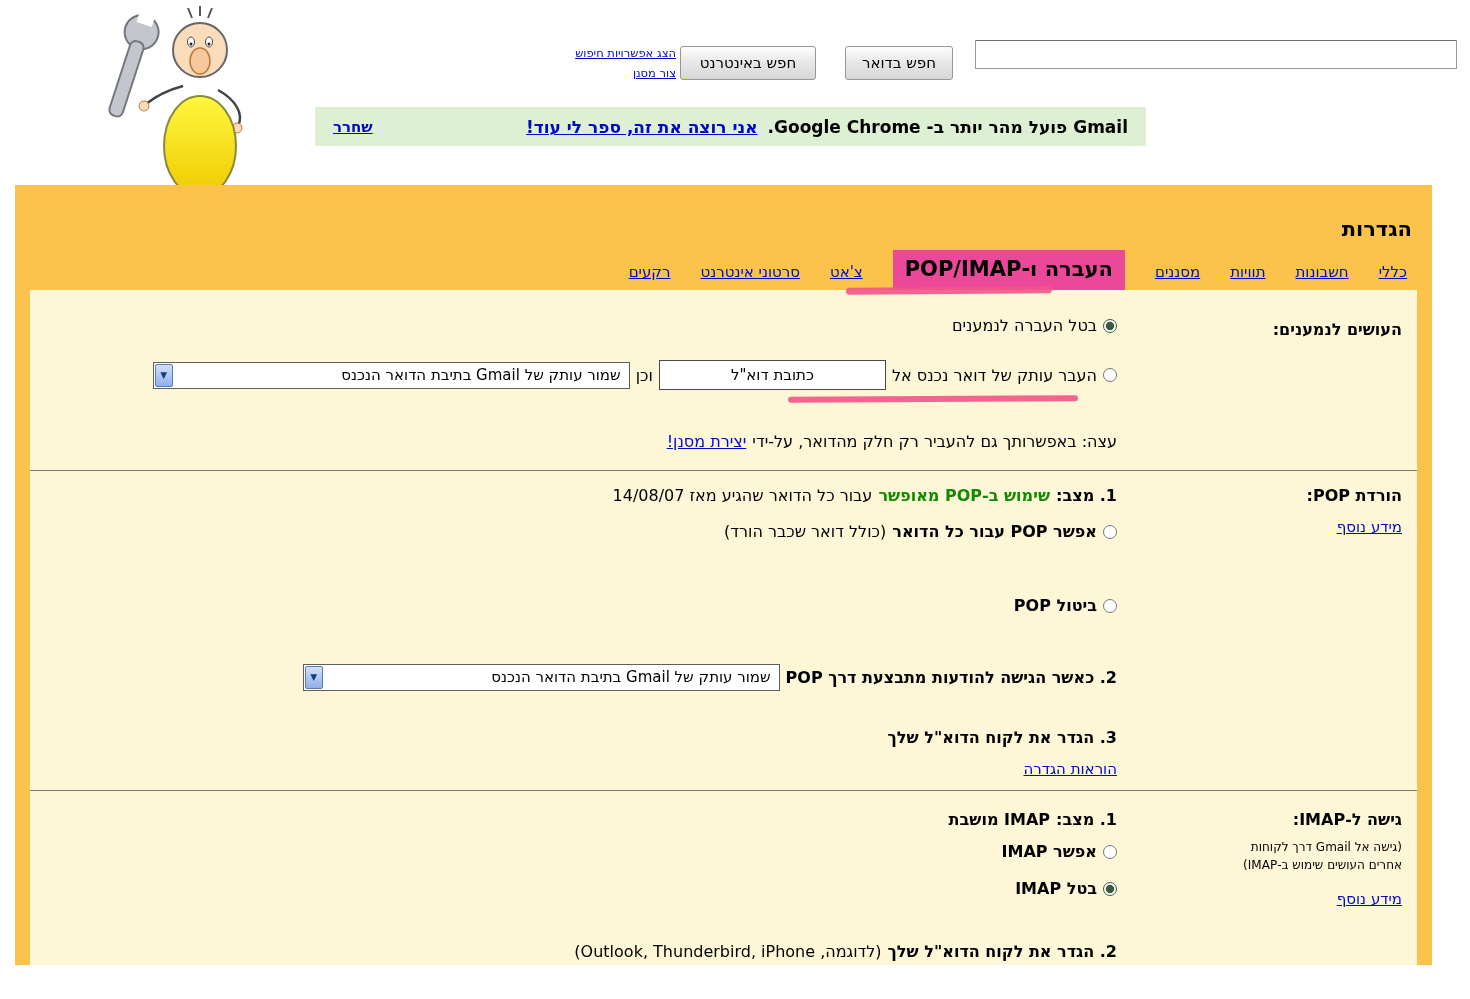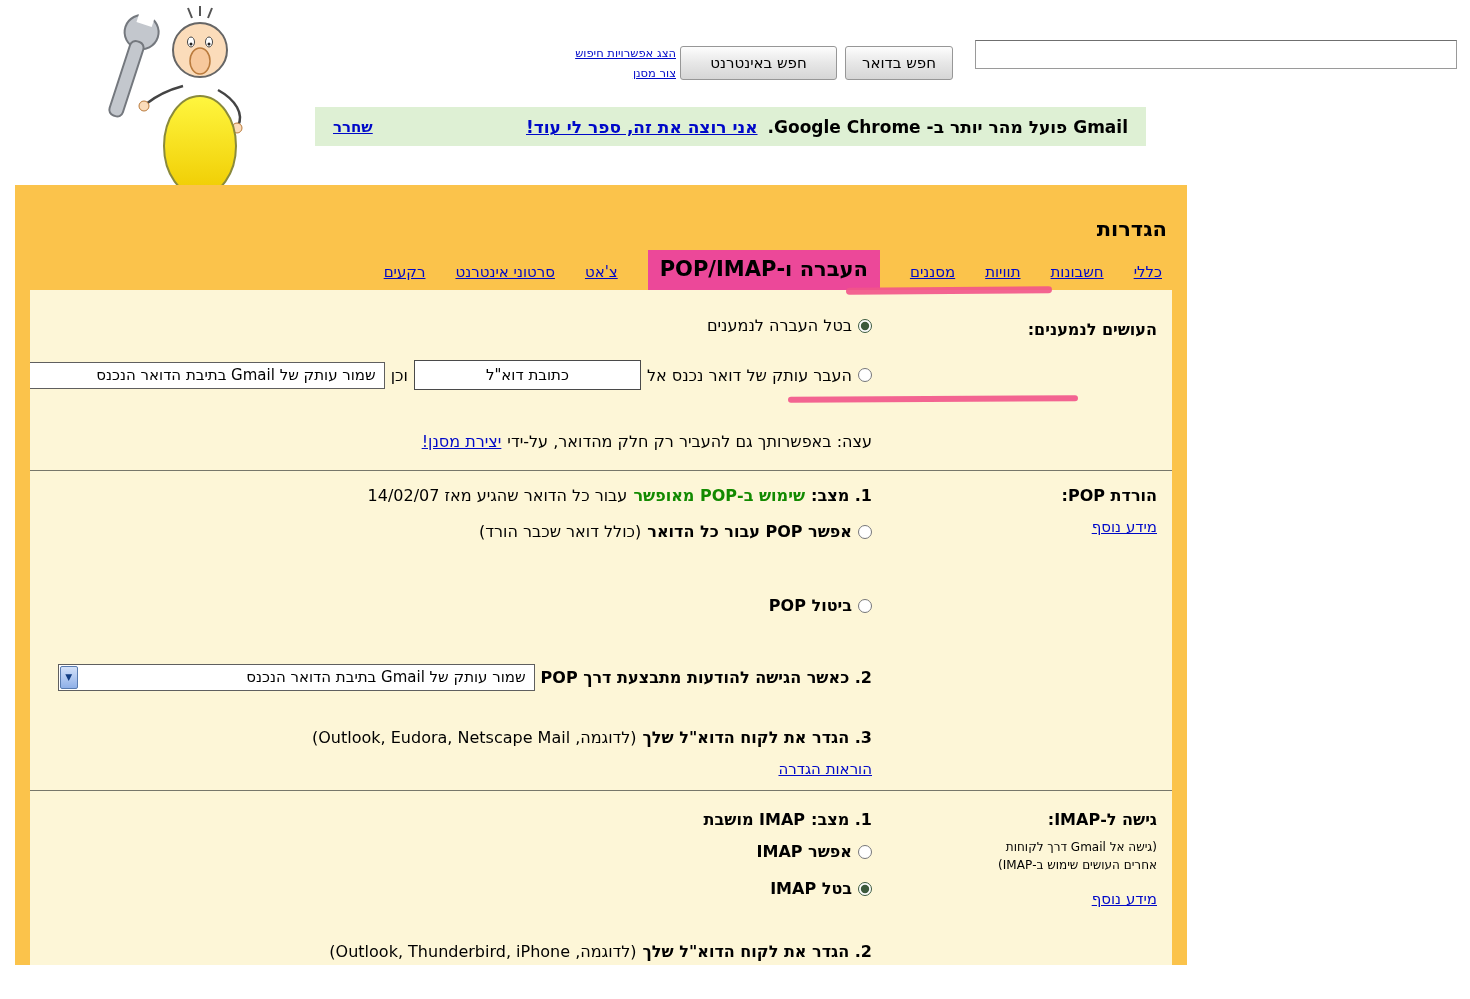--- a/index.html
+++ b/index.html
@@ -18,34 +18,34 @@
     border:1px solid #9a9a9a; border-top-color:#6f6f6f;
     font-size:15px; padding:0 6px; direction:rtl; font-family:inherit; background:#fff;
   }
   .btn {
     position:absolute; height:34px;
     background:linear-gradient(#fdfdfd,#e7e7e7 50%,#d6d6d6);
     border:1px solid #979797; border-radius:3px;
     font-size:15px; font-family:inherit; color:#000; cursor:pointer;
   }
   .btn-mail { left:845px; top:46px; width:108px; }
-  .btn-web  { left:680px; top:46px; width:157px; }
+  .btn-web  { left:680px; top:46px; width:136px; }
   .search-links { position:absolute; left:545px; top:43px; width:131px; text-align:right; font-size:11.5px; line-height:1.75; }
   .search-links a { display:block;text-align:right; }
 
   
   .promo {
     position:absolute; left:315px; top:107px; width:831px; height:39px;
     background:#def0d4; display:flex; align-items:center; gap:10px;
     padding:0 18px; font-size:17px; font-weight:bold; white-space:nowrap;
   }
   .promo .dismiss { margin-inline-start:auto; font-size:15px;text-align:center; }
 
   
-  .settings-box { position:absolute; left:15px; top:185px; width:1172px; height:780px; background:#fbc34b; }
+  .settings-box { position:absolute; left:15px; top:185px; width:1417px; height:780px; background:#fbc34b; }
   .settings-title { position:absolute; top:32px; right:20px; font-size:21px; font-weight:bold; }
   .tabs {
     position:absolute; top:68px; right:0; left:0; height:37px;
     display:flex; align-items:flex-end; padding-right:25px; gap:30px; font-size:15px;
   }
   .tab { margin-bottom:9px; white-space:nowrap; }
   .tab.active {
     margin-bottom:0; background:#ec4899; color:#000; text-decoration:none;
     font-weight:bold; font-size:21px; padding:7px 12px 9px;
   }
@@ -207,21 +207,21 @@
       </div>
 
       <div class="sep sep1"></div>
 
       <div class="sec-label lbl-pop">הורדת POP:</div>
       <a class="side-link lnk-pop-more">מידע נוסף</a>
 
       <div class="row r-pop-status">
         <span class="b">1. מצב:</span>
         <span class="b green">שימוש ב-POP מאופשר</span>
-        <span>עבור כל הדואר שהגיע מאז 14/02/07</span>
+        <span>עבור כל הדואר שהגיע מאז 14/08/07</span>
       </div>
 
       <div class="row r-pop1">
         <input type="radio" name="pop" style="">
         <span class="b">אפשר POP עבור כל הדואר</span>
         <span>(כולל דואר שכבר הורד)</span>
       </div>
 
 
       <div class="row r-pop3">
@@ -232,21 +232,20 @@
       <div class="row r-pop-step2">
         <span class="b">2. כאשר הגישה להודעות מתבצעת דרך POP</span>
         <span class="select">
           <span class="select-text">שמור עותק של Gmail בתיבת הדואר הנכנס</span>
           <span class="select-arrow">▼</span>
         </span>
       </div>
 
       <div class="row r-pop-step3">
         <span class="b">3. הגדר את לקוח הדוא"ל שלך</span>
-        <span>(לדוגמה, Outlook, Eudora, Netscape Mail)</span>
       </div>
 
       <a class="side-link lnk-pop-instr">הוראות הגדרה</a>
 
       <div class="sep sep2"></div>
 
       <div class="sec-label lbl-imap">גישה ל-IMAP:</div>
       <div class="side-note note-imap">(גישה אל Gmail דרך לקוחות אחרים העושים שימוש ב-IMAP)</div>
       <a class="side-link lnk-imap-more">מידע נוסף</a>
 

